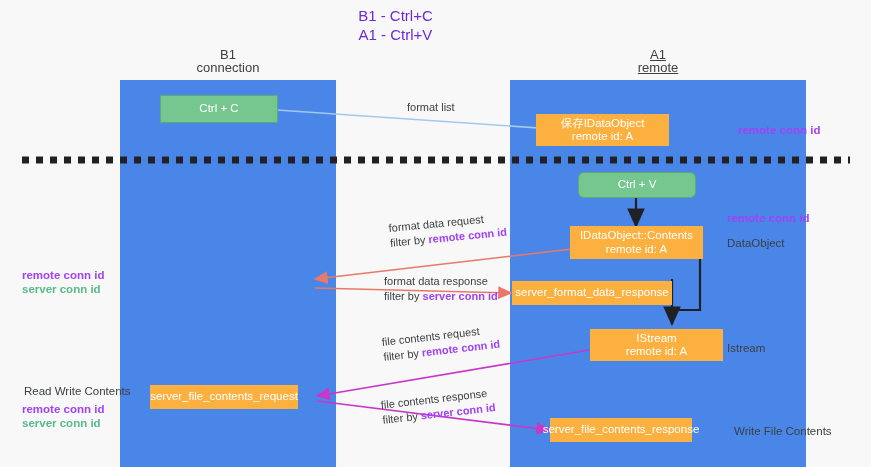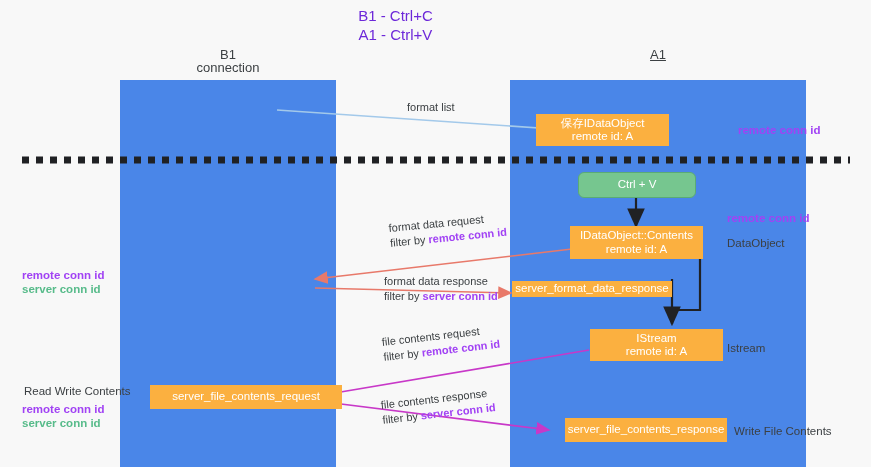--- a/index.html
+++ b/index.html
@@ -73,20 +73,21 @@
     <span>B1 - Ctrl+C</span>
     <span class="l2">A1 - Ctrl+V</span>
   </div>
 
   <div class="lane-header" id="hdr-b1">
     <span>B1</span>
     <span class="l2">connection</span>
   </div>
   <div class="lane-header" id="hdr-a1">
     <span>A1</span>
+    <span class="l2">remote</span>
   </div>
 
   <svg id="wires">
     <defs>
       <marker id="ah-blue" markerWidth="9" markerHeight="8" refX="8" refY="4" orient="auto">
         <path d="M0,0 L9,4 L0,8 z" fill="#a3c9ea"></path>
       </marker>
       <marker id="ah-red" markerWidth="9" markerHeight="8" refX="8" refY="4" orient="auto">
         <path d="M0,0 L9,4 L0,8 z" fill="#e8796a"></path>
       </marker>
@@ -110,50 +111,53 @@
 
     <path d="M700,259 L700,310 L674,310" stroke="#202124" stroke-width="2.2" fill="none"></path>
 
     <path d="M589,350 L317,396" stroke="#c838c8" stroke-width="1.6" fill="none" marker-end="url(#ah-mag)"></path>
 
     <path d="M317,401 L549,430" stroke="#c838c8" stroke-width="1.6" fill="none" marker-end="url(#ah-mag)"></path>
 
     <line x1="22" y1="160" x2="850" y2="160" stroke="#202124" stroke-width="7" stroke-dasharray="7 7"></line>
   </svg>
 
+  <div class="box green" style="left:160px;top:95px;width:118px;height:28px;">
+    <span>Ctrl + C</span>
+  </div>
 
   <div class="box orange" style="left:536px;top:114px;width:133px;height:32px;">
     <span>保存IDataObject</span>
     <span class="sub">remote id: A</span>
   </div>
 
   <div class="box green" style="left:578px;top:172px;width:118px;height:26px;border-radius:6px;">
     <span>Ctrl + V</span>
   </div>
 
   <div class="box orange" style="left:570px;top:226px;width:133px;height:33px;">
     <span>IDataObject::Contents</span>
     <span class="sub">remote id: A</span>
   </div>
 
 
-  <div class="box orange" style="left:512px;top:281px;width:160px;height:16px;">
+  <div class="box orange" style="left:512px;top:281px;width:160px;height:24px;">
     <span>server_format_data_response</span>
   </div>
 
   <div class="box orange" style="left:590px;top:329px;width:133px;height:32px;">
     <span>IStream</span>
     <span class="sub">remote id: A</span>
   </div>
 
-  <div class="box orange" style="left:150px;top:385px;width:192px;height:24px;">
+  <div class="box orange" style="left:150px;top:385px;width:148px;height:24px;">
     <span>server_file_contents_request</span>
   </div>
 
-  <div class="box orange" style="left:550px;top:418px;width:162px;height:24px;margin-left:15px;">
+  <div class="box orange" style="left:550px;top:418px;width:142px;height:24px;">
     <span>server_file_contents_response</span>
   </div>
 
   <div class="edge-label" style="left:398px;top:100px;margin-left:9px;">
     <span>format list</span>
   </div>
 
   <div class="edge-label" style="left:388px;top:221px;transform:rotate(-5.5deg);transform-origin:0 0;">
     <span>format data request</span>
     <span class="l2"><span>filter by </span><span class="purple">remote conn id</span></span>

